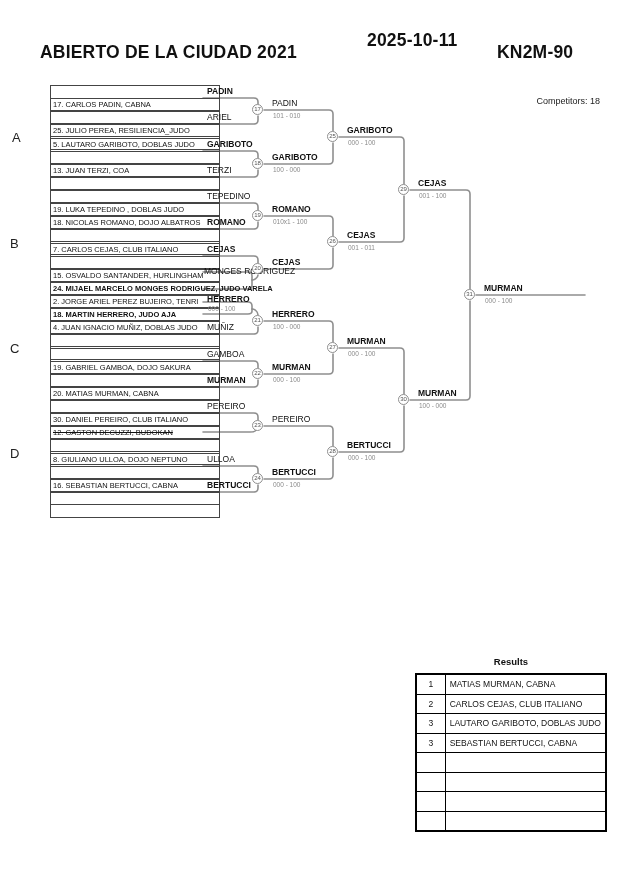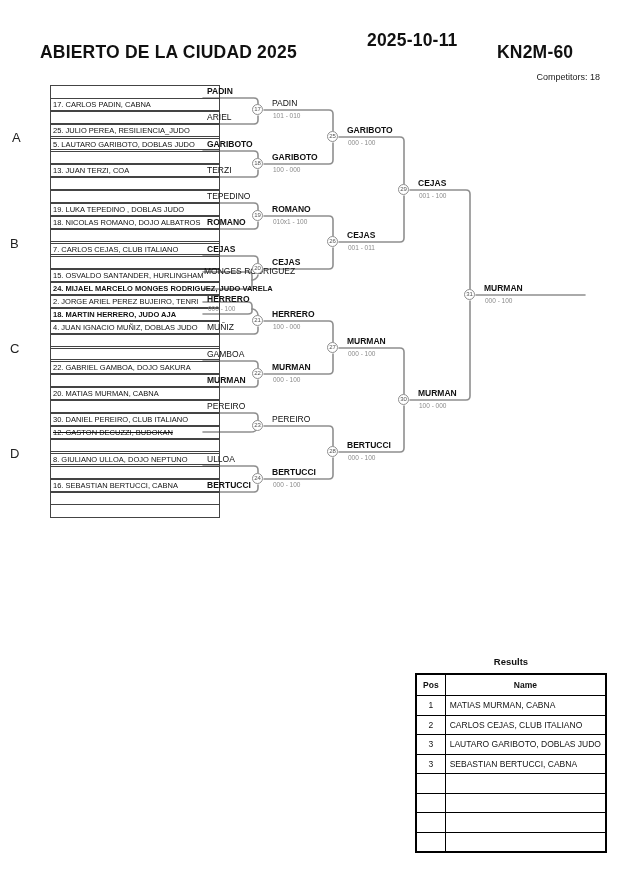--- a/index.html
+++ b/index.html
@@ -1,20 +1,20 @@
 <!DOCTYPE html>
 <html><head>
 <meta charset="utf-8">
 <style>
   html,body{margin:0;padding:0;background:#fff;}
   .page{position:relative;width:630px;height:891px;background:#fff;overflow:hidden;
         font-family:"Liberation Sans","DejaVu Sans",sans-serif;color:#111;}
   .abs{position:absolute;white-space:nowrap;}
   .title{font-size:17.5px;font-weight:bold;letter-spacing:.2px;}
-  .competitors{font-size:9px;color:#222;}
+  .competitors{font-size:9px;color:#222;margin-top:24px;}
   .grp{font-size:13px;color:#222;}
   .ebox{position:absolute;left:50px;width:170px;height:26px;border:1px solid #444;
         box-sizing:border-box;background:transparent;padding-left:39px;}
   .ename{position:absolute;left:2px;top:1px;font-size:7.5px;line-height:10px;white-space:nowrap;}
   .b{font-weight:bold;}
   .struck{text-decoration:line-through;}
   .wlab{position:absolute;font-size:8.5px;line-height:11px;white-space:nowrap;}
   .score{position:absolute;font-size:6.5px;line-height:8px;color:#8a8a8a;white-space:nowrap;}
   .mc{position:absolute;width:11px;height:11px;box-sizing:border-box;border:1px solid #8f8f8f;
       border-radius:50%;background:#fff;font-size:6px;line-height:9px;text-align:center;color:#555;z-index:3;}
@@ -27,23 +27,23 @@
   table.results th{height:20px;text-align:center;font-weight:bold;}
   table.results td{height:18.5px;}
   td.pos{width:30px;text-align:center;}
   td.nm{text-align:left;}
 </style>
 </head>
 <body>
 
 <div class="page">
 
-  <div class="abs title" style="left:40px;top:42px">ABIERTO DE LA CIUDAD 2025</div>
+  <div class="abs title" style="left:40px;top:42px">ABIERTO DE LA CIUDAD 2021</div>
   <div class="abs title" style="left:367px;top:30px">2025-10-11</div>
-  <div class="abs title" style="left:497px;top:42px">KN2M-60</div>
+  <div class="abs title" style="left:497px;top:42px">KN2M-90</div>
   <div class="abs competitors" style="right:30px;top:72px">Competitors: 18</div>
 
   <div class="abs grp" style="left:12px;top:130px">A</div>
   <div class="abs grp" style="left:10px;top:236px">B</div>
   <div class="abs grp" style="left:10px;top:341px">C</div>
   <div class="abs grp" style="left:10px;top:446px">D</div>
 
   <svg class="lines" width="630" height="891" fill="none" stroke="#8f8f8f" stroke-width="1.6" stroke-linecap="round">
 
     <path d="M203 98 H254 Q258 98 258 102 V104"></path>
@@ -146,21 +146,21 @@
   <div class="ebox" style="top:321px">
       <span class="ename">4. JUAN IGNACIO MUÑIZ, DOBLAS JUDO</span>
     </div>
   <div class="ebox" style="top:334px">
       <span class="ename"></span>
     </div>
   <div class="ebox" style="top:348px">
       <span class="ename"></span>
     </div>
   <div class="ebox" style="top:361px">
-      <span class="ename">22. GABRIEL GAMBOA, DOJO SAKURA</span>
+      <span class="ename">19. GABRIEL GAMBOA, DOJO SAKURA</span>
     </div>
   <div class="ebox" style="top:374px">
       <span class="ename"></span>
     </div>
   <div class="ebox" style="top:387px">
       <span class="ename">20. MATIAS MURMAN, CABNA</span>
     </div>
 
   <div class="ebox" style="top:400px">
       <span class="ename"></span>
@@ -245,24 +245,20 @@
   <div class="wlab b" style="left:418px;top:178px">CEJAS</div>
   <div class="score" style="left:419px;top:192px">001 - 100</div>
   <div class="wlab b" style="left:418px;top:388px">MURMAN</div>
   <div class="score" style="left:419px;top:402px">100 - 000</div>
   <div class="wlab b" style="left:484px;top:283px">MURMAN</div>
   <div class="score" style="left:485px;top:297px">000 - 100</div>
 
   <div class="abs res-title" style="left:415px;top:656px;width:192px">Results</div>
   <table class="results">
     <tbody>
-        <tr>
-      <th>Pos</th>
-      <th>Name</th>
-    </tr>
     <tr>
       <td class="pos">1</td>
       <td class="nm">MATIAS MURMAN, CABNA</td>
     </tr>
     <tr>
       <td class="pos">2</td>
       <td class="nm">CARLOS CEJAS, CLUB ITALIANO</td>
     </tr>
     <tr>
       <td class="pos">3</td>

